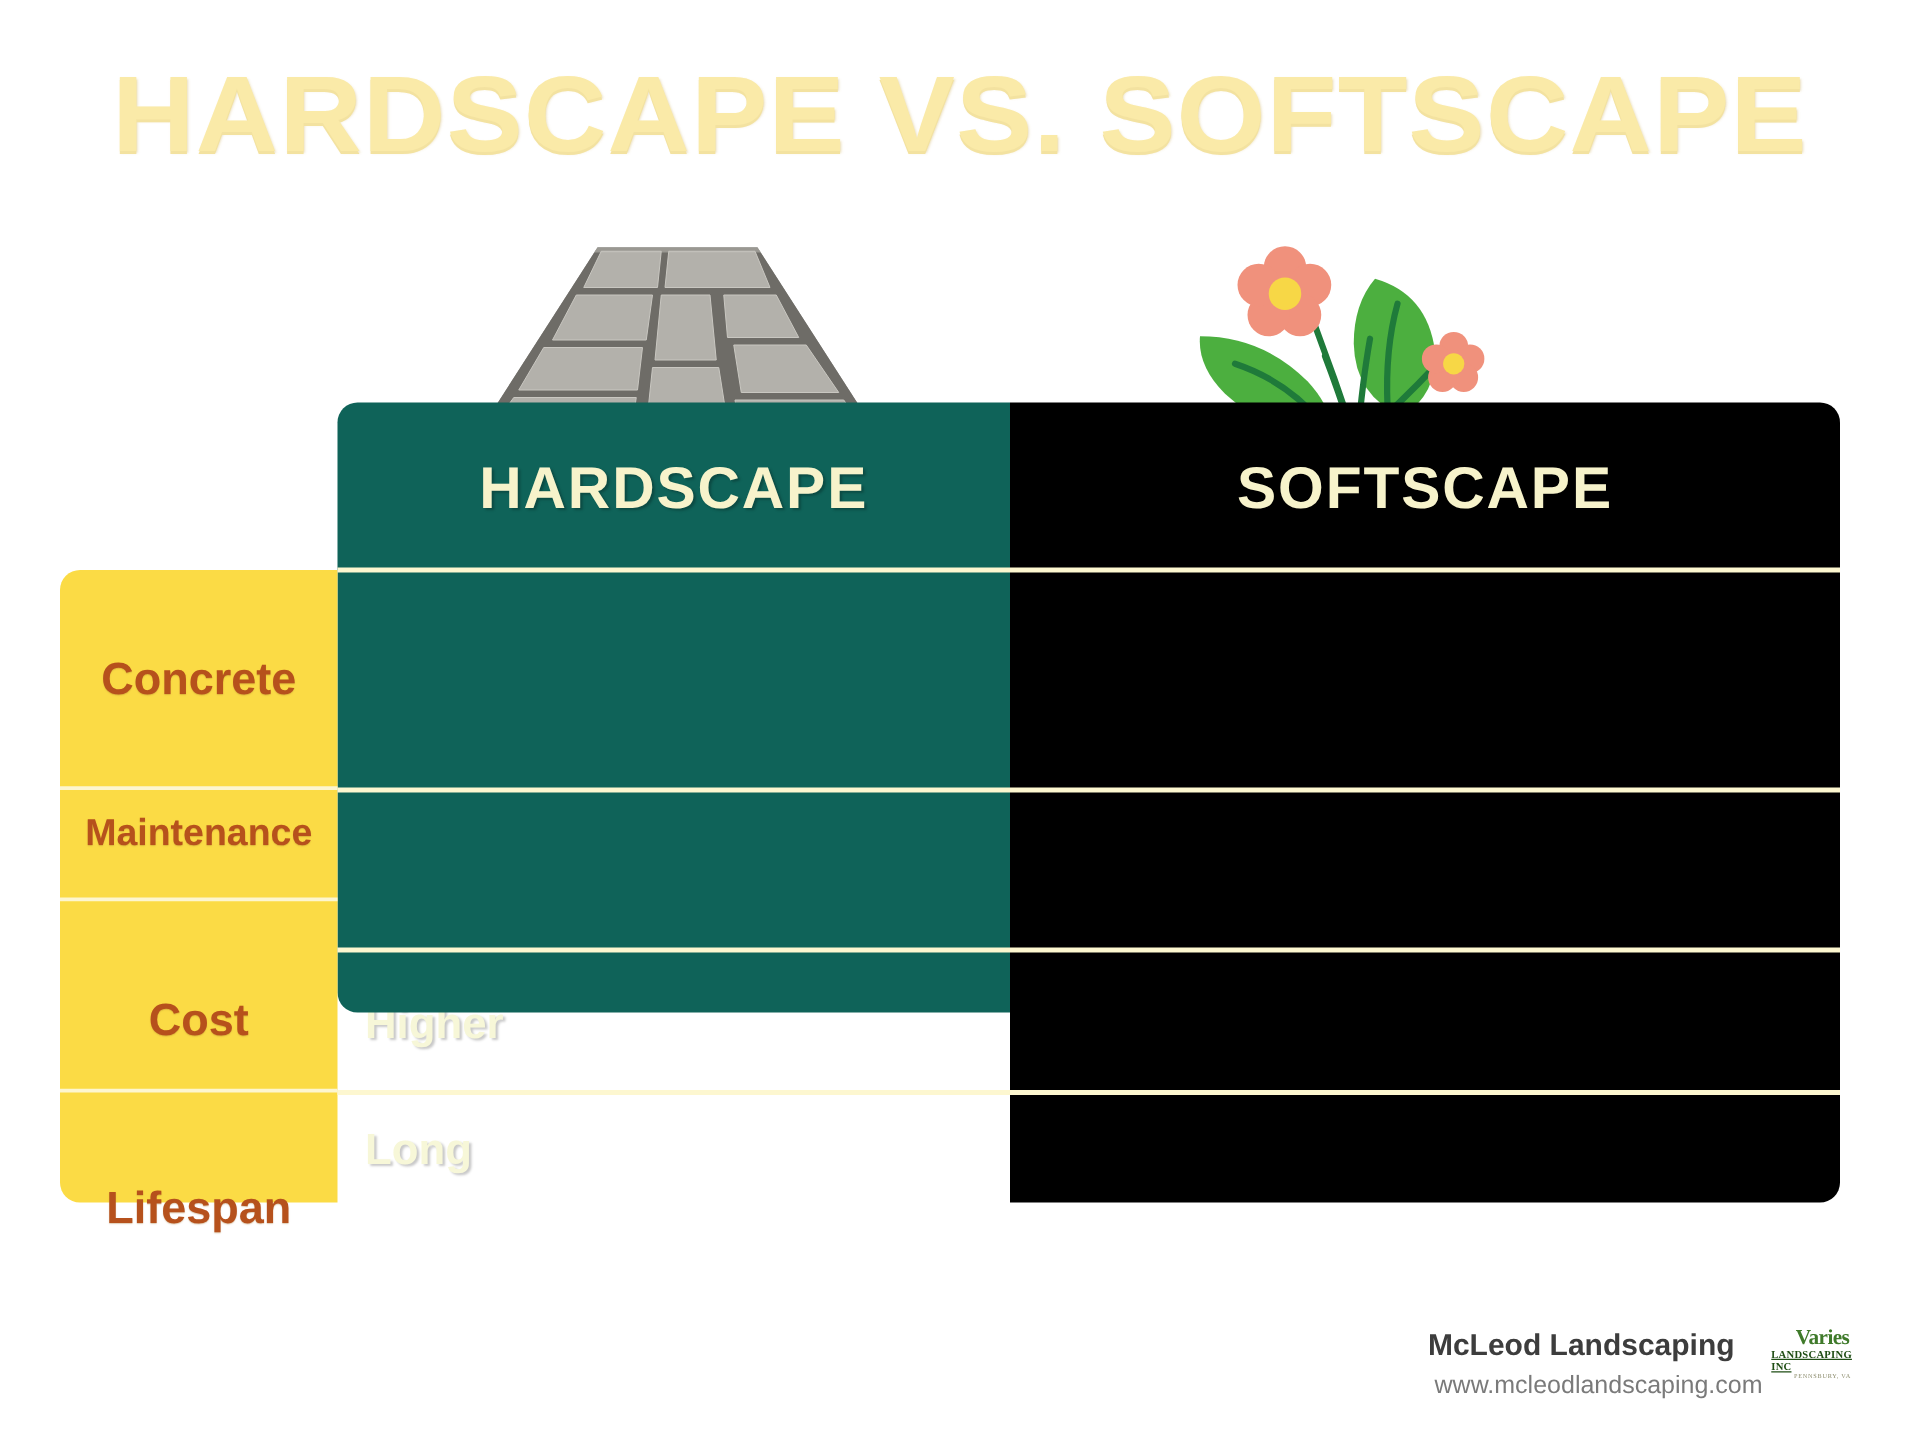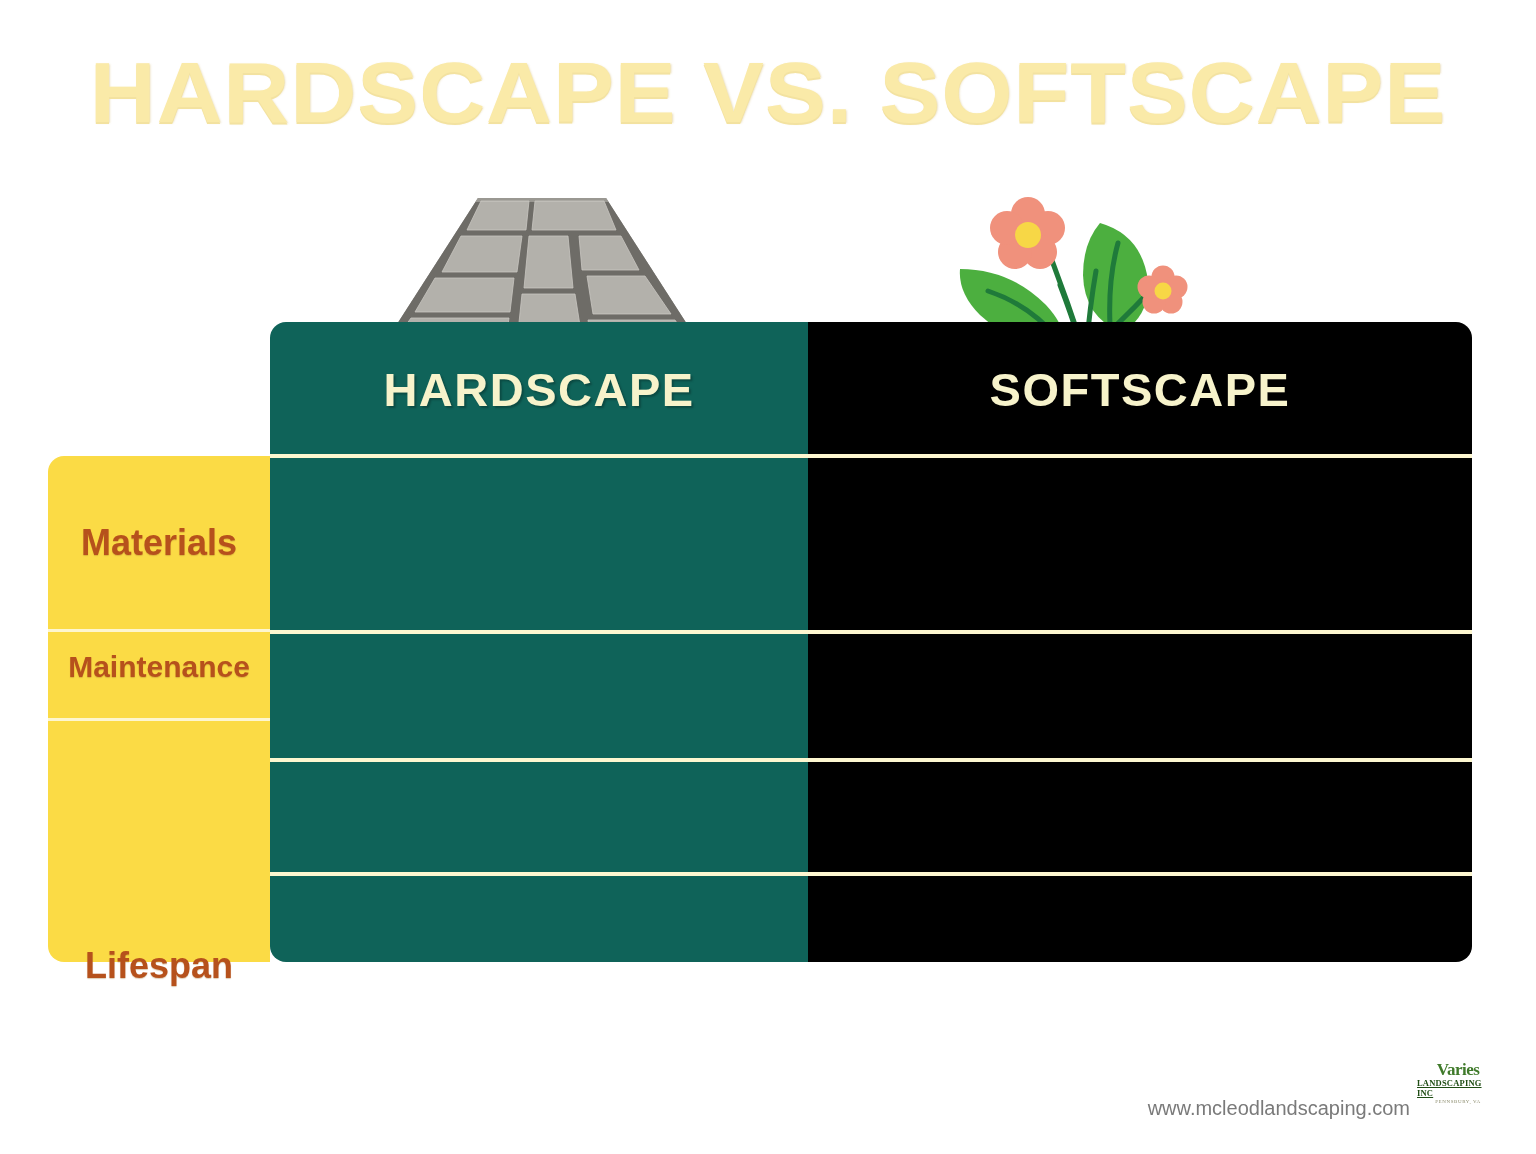--- a/index.html
+++ b/index.html
@@ -84,21 +84,21 @@
     border-bottom: 3px solid #fdf6cf;
   }
   .label-cell:last-child { border-bottom: none; }
 
   
   #hard-col {
     position: absolute;
     left: 222px;
     top: 0;
     width: 538px;
-    height: 640px;
+    height: 488px;
     background: #0f6359;
     border-radius: 16px 0 0 16px;
     z-index: 1;
   }
   
   #soft-col {
     position: absolute;
     left: 760px;
     top: 0;
     width: 664px;
@@ -290,27 +290,29 @@
   <div class="data-cell" style="left:760px; top:314px; width:664px; height:124px;">High</div>
   <div class="data-cell" style="left:760px; top:442px; width:664px; height:110px;">Lower</div>
   <div class="data-cell" style="left:760px; top:556px; width:664px; height:84px;">Varies</div>
 
   <div class="row-sep" style="top:132px;"></div>
   <div class="row-sep" style="top:308px;"></div>
   <div class="row-sep" style="top:436px;"></div>
   <div class="row-sep" style="top:550px;"></div>
 
   <div id="label-col">
-    <div class="label-cell" style="top:0px;   height:176px; font-size:36px;">Materials</div>
+    <div class="label-cell" style="top:0px;   height:176px; font-size:36px;">Concrete</div>
     <div class="label-cell" style="top:160px; height:105px; font-size:30px;">Maintenance</div>
+    <div class="label-cell" style="top:304px; height:114px; font-size:36px;">Cost</div>
     <div class="label-cell" style="top:418px; height:88px; font-size:36px;margin-top:48px;">Lifespan</div>
   </div>
 
 </div>
 
 <div id="footer">
+  <div id="footer-brand">McLeod Landscaping</div>
   <div id="footer-url">www.mcleodlandscaping.com</div>
   <div id="footer-logo">
     <div class="logo-main">Varies</div>
     <div class="logo-sub">LANDSCAPING INC</div>
     <div class="logo-loc">PENNSBURY, VA</div>
   </div>
 </div>
 
 </body></html>

